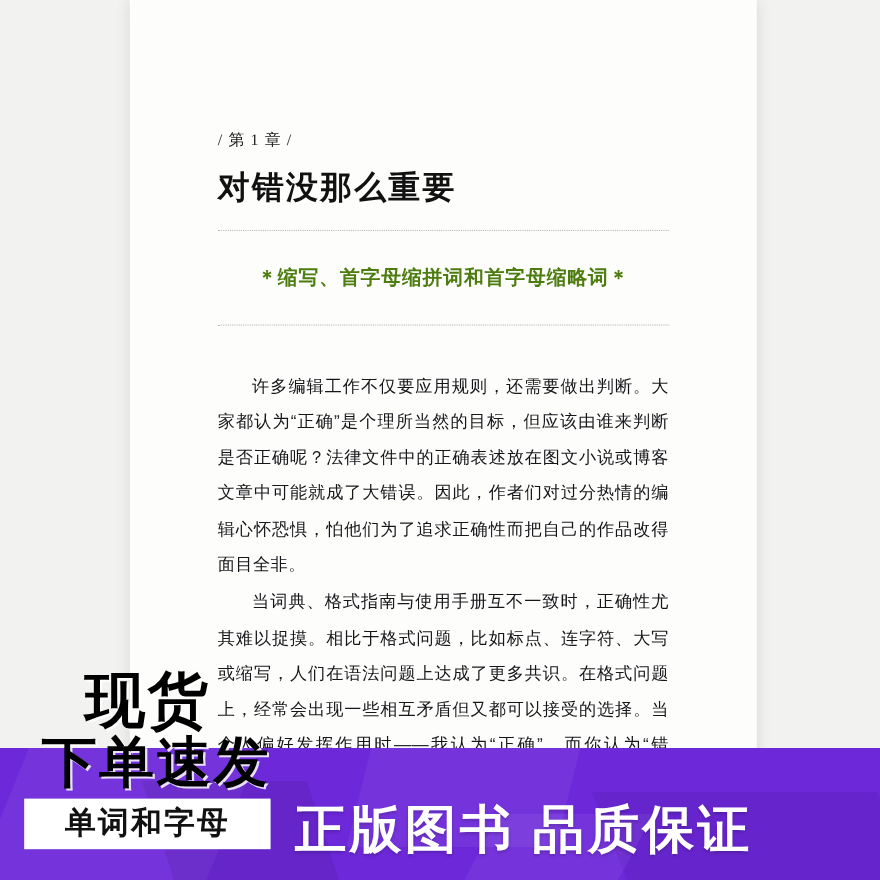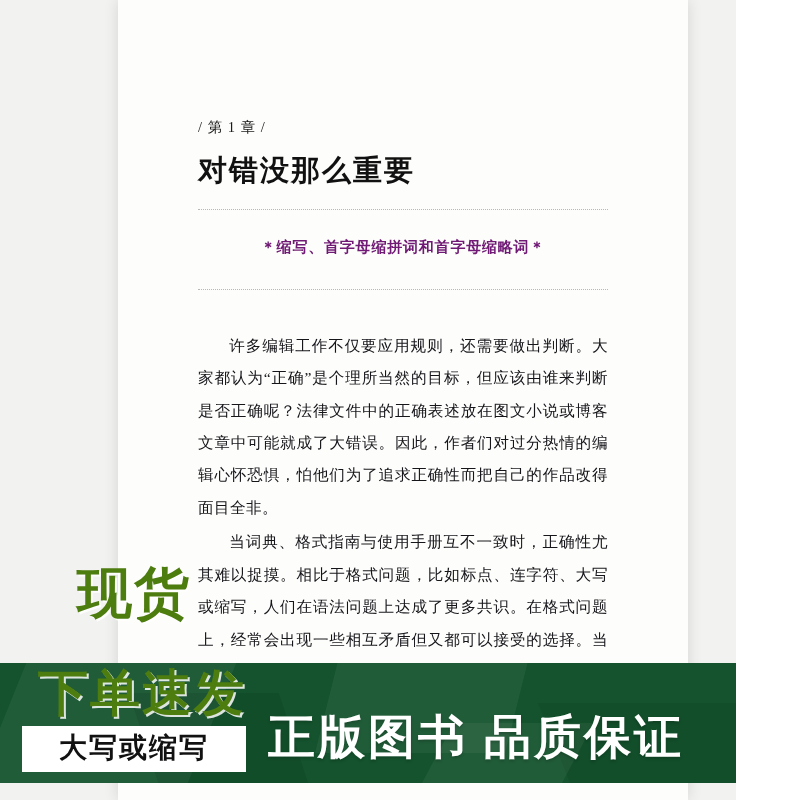--- a/index.html
+++ b/index.html
@@ -8,21 +8,21 @@
   }
   body {
     width: 800px;
     height: 800px;
     background: #ffffff;
     font-family: "Liberation Sans", sans-serif;
     overflow: hidden;
   }
   #page {
     position: relative;
-    width: 736px;
+    width: 800px;
     height: 800px;
     background: #f2f2f0;
     overflow: hidden;
   }
   
   .book-page {
     position: absolute;
     left: 118px;
     top: 0;
     width: 570px;
@@ -52,46 +52,46 @@
     margin-bottom: 18px;
   }
   .topic-block {
     border-top: 1px dotted #b9b9b4;
     border-bottom: 1px dotted #b9b9b4;
     padding: 24px 0 24px 0;
     margin-bottom: 40px;
     text-align: center;
   }
   .topic-line {
-    font-family: Liberation Mono, monospace;
-    font-size: 15px;
+    font-family: Liberation Sans, sans-serif;
+    font-size: 18px;
     font-weight: bold;
-    color: #701a75;
+    color: #4d7c0f;
     letter-spacing: 0.8px;
     line-height: 2.05;
   }
   .body-par {
-    font-family: Liberation Serif, serif;
+    font-family: Liberation Sans, sans-serif;
     font-size: 15.6px;
     line-height: 2.08;
     color: #15151a;
     text-align: justify;
     text-indent: 2em;
     margin: 0 0 2px 0;
     letter-spacing: 0.4px;
   }
 
   
   .promo-band {
     position: absolute;
     left: 0;
-    bottom: 17px;
+    bottom: 0;
     width: 800px;
     height: 120px;
-    background: #14532d;
+    background: #6d28d9;
     overflow: hidden;
   }
   .promo-band .facet {
     position: absolute;
     background: rgba(255,255,255,0.055);
   }
   .facet.f1 { left: 0;   top: -20px; width: 210px; height: 170px; transform: skewX(-22deg); }
   .facet.f2 { left: 150px; top: 30px; width: 150px; height: 130px; transform: skewX(18deg); background: rgba(0,0,0,0.07); }
   .facet.f3 { left: 330px; top: -30px; width: 190px; height: 120px; transform: skewX(-14deg); }
   .facet.f4 { left: 560px; top: 40px; width: 260px; height: 110px; transform: skewX(22deg); background: rgba(0,0,0,0.06); }
@@ -113,28 +113,27 @@
   
   .sticker {
     position: absolute;
     left: 22px;
     bottom: 28px;
     width: 224px;
     text-align: center;
     z-index: 5;
   }
   .sticker-line {
-    color: #4d7c0f;
+    color: #000000;
     font-family: "Liberation Sans", sans-serif;
     font-weight: bold;
     font-size: 55px;
     letter-spacing: 2px;
     line-height: 1.08;
     text-shadow: 2px 2px 0 rgba(255,255,255,0.85);
-    margin-top: 43px;
   }
   .sticker-line.l2 { font-size: 50px; text-align: right; }
   .sticker-sub {
     margin-top: 6px;
     background: #ffffff;
     color: #111111;
     font-family: "Liberation Sans", sans-serif;
     font-weight: bold;
     font-size: 28px;
     letter-spacing: 2px;
@@ -168,16 +167,16 @@
     <div class="facet f2"></div>
     <div class="facet f3"></div>
     <div class="facet f4"></div>
     <div class="facet f5"></div>
     <div class="promo-right">正版图书 品质保证</div>
   </div>
 
   <div class="sticker">
     <div class="sticker-line">现货</div>
     <div class="sticker-line l2">下单速发</div>
-    <span class="sticker-sub">大写或缩写</span>
+    <span class="sticker-sub">单词和字母</span>
   </div>
 
 </div>
 
 </body></html>

